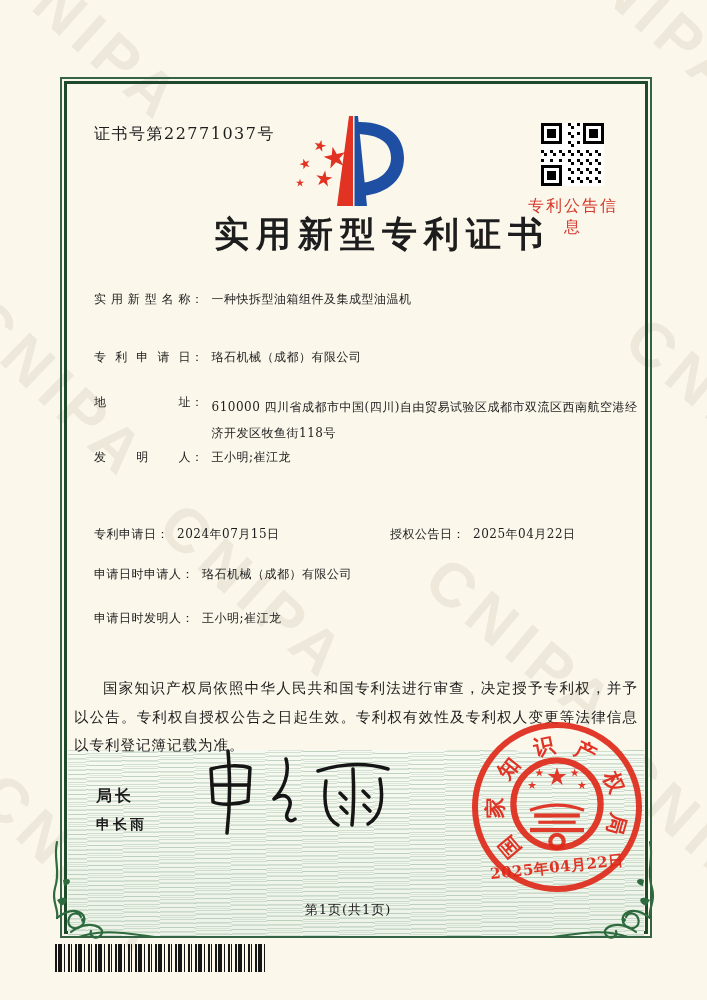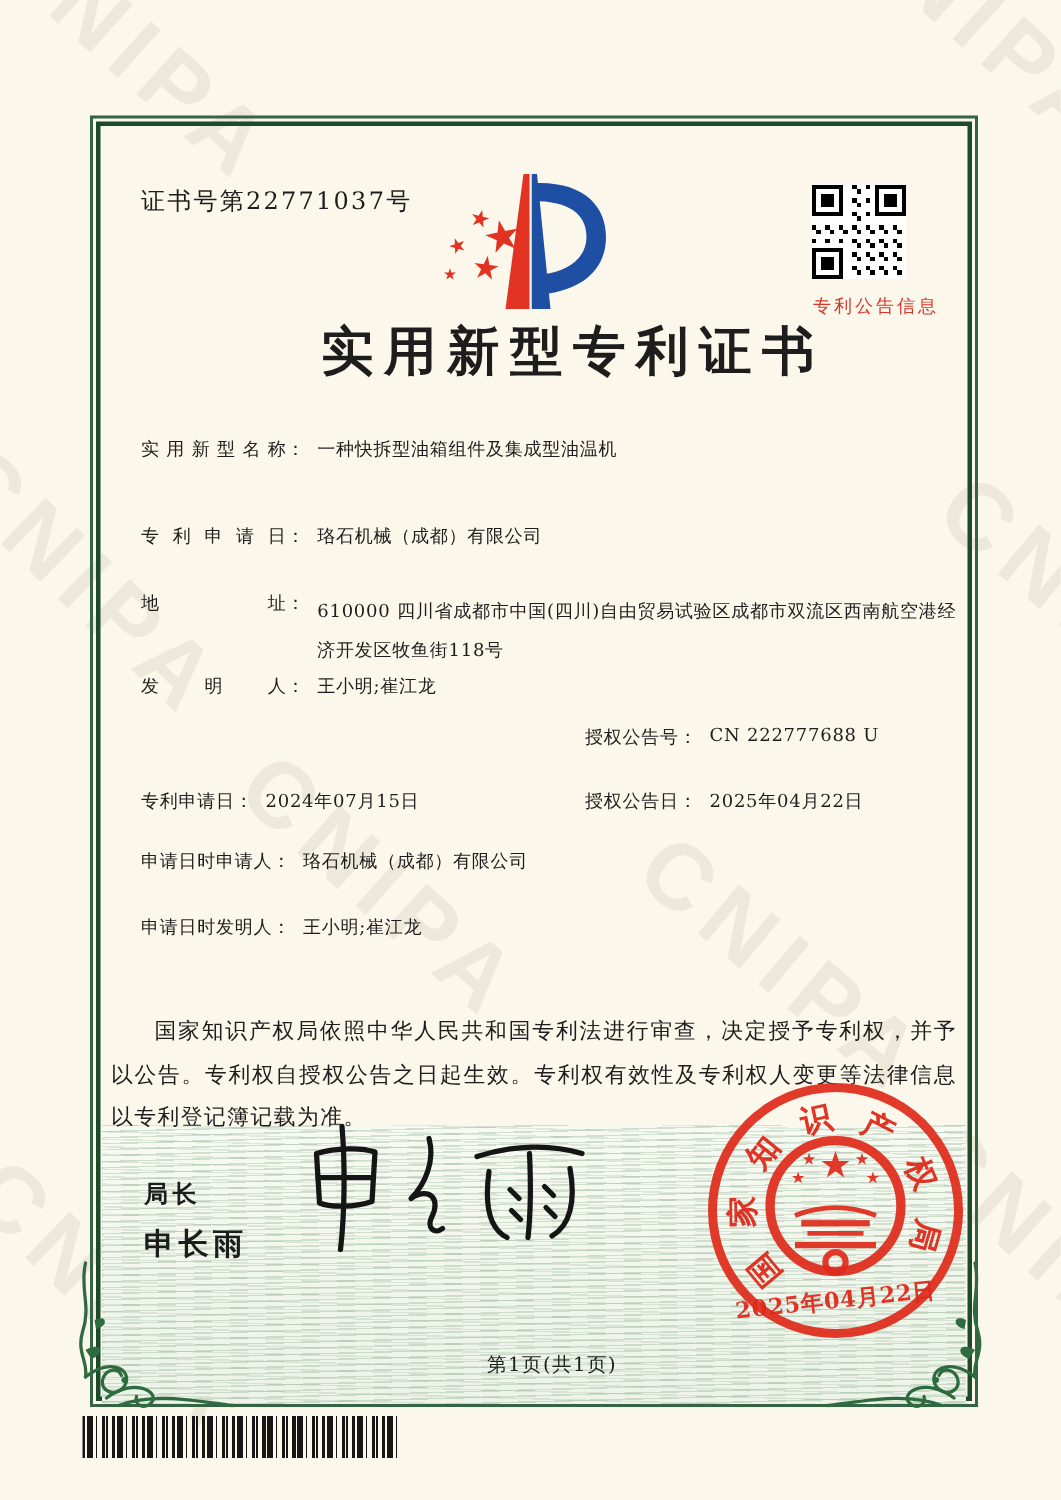--- a/index.html
+++ b/index.html
@@ -23,21 +23,21 @@
     position:absolute;left:68px;top:750px;width:576px;height:186px;z-index:1;
     background:
       repeating-linear-gradient(178.4deg, rgba(122,160,126,0.30) 0 1px, rgba(255,255,255,0) 1px 4px),
       repeating-linear-gradient(181.6deg, rgba(122,160,126,0.20) 0 1px, rgba(255,255,255,0) 1px 5px),
       linear-gradient(#f7faf2,#edf3e8);
   }
   
   .cert-no{left:94px;top:124px;font-size:16px;letter-spacing:1.5px;z-index:2;}
   .logo{left:290px;top:106px;z-index:2;}
   .qr{left:541px;top:123px;z-index:2;background:#fff;}
-  .qr-caption{left:520px;top:196px;width:106px;text-align:right;font-size:12px;letter-spacing:2px;z-index:2;}
+  .qr-caption{left:520px;top:196px;width:106px;text-align:center;font-size:16px;letter-spacing:2px;z-index:2;}
   .title{
     left:60px;top:211px;width:644px;text-align:center;z-index:2;
     font-size:35px;font-weight:bold;letter-spacing:7px;
   }
   
   .row{position:absolute;left:94px;font-size:12px;letter-spacing:0.5px;white-space:nowrap;z-index:2;}
   .flabel{display:inline-block;min-width:97px;text-align:justify;text-align-last:justify;vertical-align:top;}
   .colon{vertical-align:top;}
   .fvalue{margin-left:8px;vertical-align:top;}
   .fvalue.wrap{display:inline-block;width:432px;white-space:normal;line-height:26px;}
@@ -51,21 +51,21 @@
   .row.r-app{top:566px;}
   .row.r-inv{top:610px;}
   
   .declaration{
     left:74px;top:674px;width:564px;z-index:2;
     font-size:14.5px;line-height:28.5px;letter-spacing:1px;
     text-align:justify;text-indent:2em;
   }
   
   .director-title{left:96px;top:786px;font-family:"Liberation Sans",sans-serif;font-weight:600;font-size:16px;letter-spacing:3px;z-index:3;}
-  .director-name{left:96px;top:816px;font-family:"Liberation Sans",sans-serif;font-weight:600;font-size:20px;letter-spacing:3px;z-index:3;}
+  .director-name{left:96px;top:816px;font-family:"Liberation Sans",sans-serif;font-weight:600;font-size:14px;letter-spacing:3px;z-index:3;}
   .signature{left:198px;top:745px;z-index:3;}
   
   .seal{left:472px;top:722px;width:170px;height:170px;z-index:6;}
   .seal-ring{
     position:absolute;inset:0;border-radius:50%;
     border:6px solid rgba(222,41,26,0.92);
     transform:rotate(-12deg);
   }
   .seal-ring-text span{
     position:absolute;left:50%;top:50%;width:22px;height:26px;
@@ -73,21 +73,21 @@
     font-size:21px;font-weight:bold;color:rgba(222,41,26,0.95);
     text-align:center;line-height:26px;
   }
   .seal-emblem{position:absolute;left:35px;top:26px;}
   .seal-date{
     position:absolute;left:0;bottom:15px;width:100%;text-align:center;
     font-size:15px;font-weight:bold;color:rgba(222,41,26,0.95);
     transform:rotate(-6deg);letter-spacing:0.5px;
   }
   
-  .footer{left:72px;top:901px;width:592px;text-align:center;font-size:13px;letter-spacing:1px;z-index:2;}
+  .footer{left:52px;top:901px;width:592px;text-align:center;font-size:13px;letter-spacing:1px;z-index:2;}
   .barcode{
     left:55px;top:944px;width:213px;height:28px;z-index:2;
     background:repeating-linear-gradient(90deg,
       #161616 0 2px, transparent 2px 3px,
       #161616 3px 7px, transparent 7px 9px,
       #161616 9px 10px, transparent 10px 13px,
       #161616 13px 15px, transparent 15px 16px,
       #161616 16px 17px, transparent 17px 20px);
   }
   .flourish{z-index:4;}
@@ -200,21 +200,20 @@
 <div class="row r-patentee">
   <span class="flabel">专利申请日</span><span class="colon">：</span><span class="fvalue">珞石机械（成都）有限公司</span>
 </div>
 <div class="row r-address">
   <span class="flabel">地址</span><span class="colon">：</span><span class="fvalue wrap">610000 四川省成都市中国(四川)自由贸易试验区成都市双流区西南航空港经济开发区牧鱼街118号</span>
 </div>
 <div class="row r-inventor">
   <span class="flabel">发明人</span><span class="colon">：</span><span class="fvalue">王小明;崔江龙</span>
 </div>
 <div class="row r-numbers">
-  <span class="col2"><span>授权公告号</span><span class="colon">：</span><span class="fvalue">CN 222777688 U</span></span>
 </div>
 <div class="row r-dates">
   <span><span>专利申请日</span><span class="colon">：</span><span class="fvalue">2024年07月15日</span></span>
   <span class="col2"><span>授权公告日</span><span class="colon">：</span><span class="fvalue">2025年04月22日</span></span>
 </div>
 <div class="row r-app">
   <span>申请日时申请人</span><span class="colon">：</span><span class="fvalue">珞石机械（成都）有限公司</span>
 </div>
 <div class="row r-inv">
   <span>申请日时发明人</span><span class="colon">：</span><span class="fvalue">王小明;崔江龙</span>

